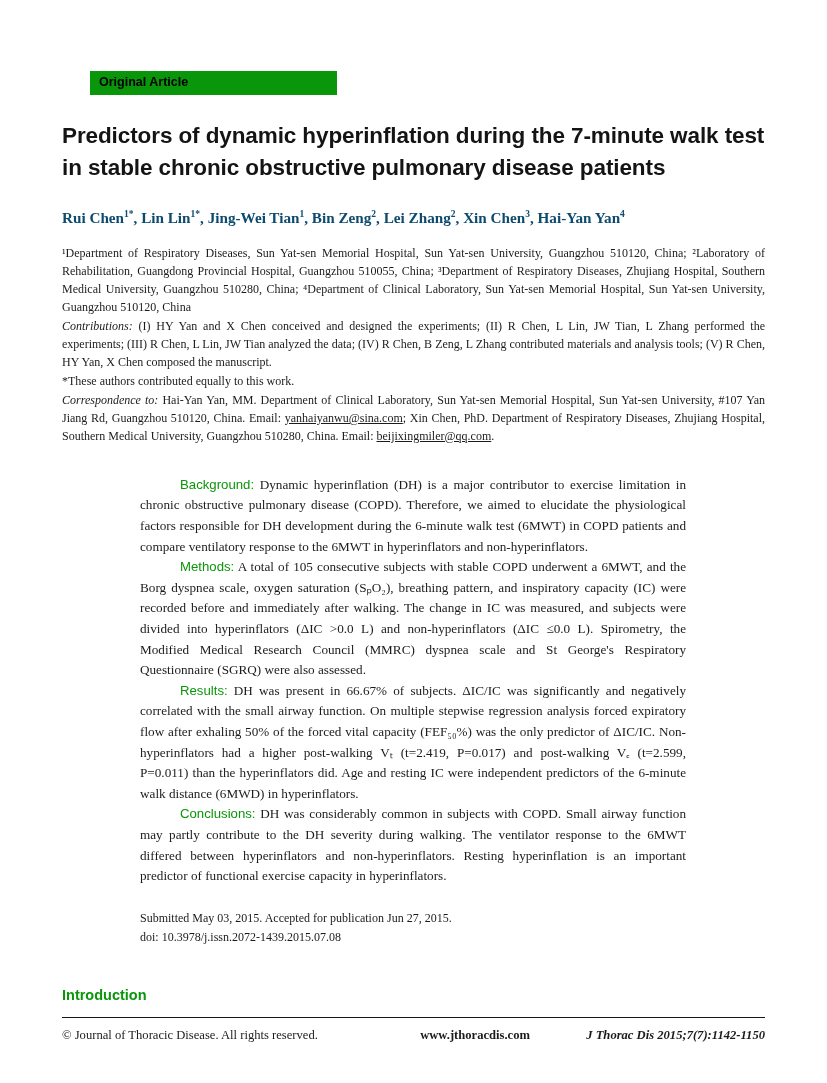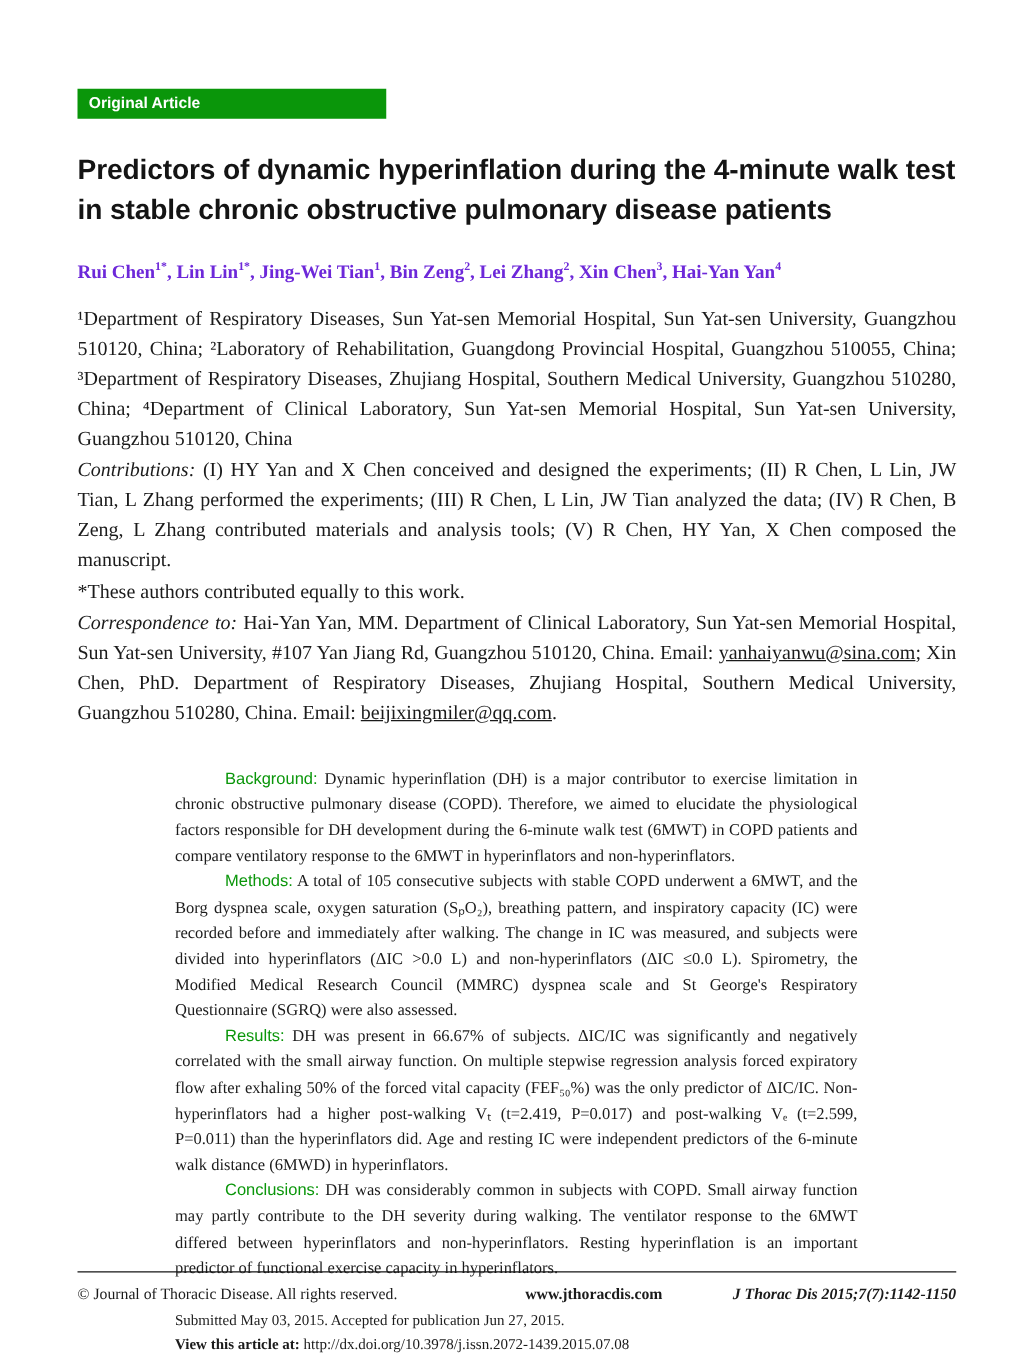--- a/index.html
+++ b/index.html
@@ -3,31 +3,31 @@
 <meta charset="utf-8">
 <style>
   :root { --green:#0a960a; }
   html,body{margin:0;padding:0;}
   body{
     width:827px;height:1083px;background:#ffffff;position:relative;overflow:hidden;
     font-family:"Liberation Serif", serif;color:#1b1b1b;
   }
   .page{position:absolute;inset:0;padding:71px 62px 0 62px;}
   .badge{
-    display:block;width:238px;background:var(--green);color:#ffffff;
+    display:block;width:238px;background:var(--green);color:#000000;
     font-family:"Liberation Sans", sans-serif;font-weight:bold;font-size:12.5px;
-    line-height:1;padding:5px 0 6px 9px;
+    line-height:1;padding:5px 0 6px 9px;margin-left:28px;
   }
   .title{
     font-family:"Liberation Sans", sans-serif;font-weight:700;color:#141414;
     font-size:22.5px;line-height:1.45;margin:25px 0 0 0;letter-spacing:-0.1px;
   }
-  .authors{margin:24px 0 0 0;font-size:15.2px;font-weight:bold;color:#6d28d9;}
+  .authors{margin:24px 0 0 0;font-size:15.2px;font-weight:bold;color:#0c4a6e;}
   .authors sup{font-size:9.5px;font-weight:bold;}
-  .meta{margin-top:17px;font-size:16px;line-height:1.5;text-align:justify;}
+  .meta{margin-top:17px;font-size:12px;line-height:1.5;text-align:justify;}
   .meta p{margin:0 0 1px 0;}
   .ital{font-style:italic;}
   .email-link{text-decoration:underline;cursor:pointer;}
   .abstract{margin:30px 0 0 78px;width:546px;font-size:13.2px;line-height:1.56;text-align:justify;}
   .abs-p{margin:0;}
   .abs-label{font-family:"Liberation Sans", sans-serif;font-weight:normal;color:var(--green);margin-left:40px;}
   .abs-keywords{margin-top:15px;}
   .history{margin:22px 0 0 78px;width:546px;font-size:12px;line-height:1.62;}
   .history p{margin:0;}
   .bold{font-weight:bold;}
@@ -46,21 +46,21 @@
   .footer .website{font-weight:bold;margin-left:46px;}
   .footer .citation{font-style:italic;font-weight:bold;}
 </style>
 </head>
 <body>
 
 <div class="page">
 
   <div class="badge">Original Article</div>
 
-  <h1 class="title">Predictors of dynamic hyperinflation during the 4-minute walk test in stable chronic obstructive pulmonary disease patients</h1>
+  <h1 class="title">Predictors of dynamic hyperinflation during the 7-minute walk test in stable chronic obstructive pulmonary disease patients</h1>
 
   <p class="authors"><span>Rui Chen</span><sup>1*</sup>, <span>Lin Lin</span><sup>1*</sup>, <span>Jing-Wei Tian</span><sup>1</sup>, <span>Bin Zeng</span><sup>2</sup>, <span>Lei Zhang</span><sup>2</sup>, <span>Xin Chen</span><sup>3</sup>, <span>Hai-Yan Yan</span><sup>4</sup></p>
 
   <div class="meta">
     <p>¹Department of Respiratory Diseases, Sun Yat-sen Memorial Hospital, Sun Yat-sen University, Guangzhou 510120, China; ²Laboratory of Rehabilitation, Guangdong Provincial Hospital, Guangzhou 510055, China; ³Department of Respiratory Diseases, Zhujiang Hospital, Southern Medical University, Guangzhou 510280, China; ⁴Department of Clinical Laboratory, Sun Yat-sen Memorial Hospital, Sun Yat-sen University, Guangzhou 510120, China</p>
     <p><span class="ital">Contributions:</span> <span>(I) HY Yan and X Chen conceived and designed the experiments; (II) R Chen, L Lin, JW Tian, L Zhang performed the experiments; (III) R Chen, L Lin, JW Tian analyzed the data; (IV) R Chen, B Zeng, L Zhang contributed materials and analysis tools; (V) R Chen, HY Yan, X Chen composed the manuscript.</span></p>
     <p>*These authors contributed equally to this work.</p>
     <p><span class="ital">Correspondence to:</span> <span>Hai-Yan Yan, MM. Department of Clinical Laboratory, Sun Yat-sen Memorial Hospital, Sun Yat-sen University, #107 Yan Jiang Rd, Guangzhou 510120, China. Email: </span><span class="email-link">yanhaiyanwu@sina.com</span><span>; Xin Chen, PhD. Department of Respiratory Diseases, Zhujiang Hospital, Southern Medical University, Guangzhou 510280, China. Email: </span><span class="email-link">beijixingmiler@qq.com</span><span>.</span></p>
   </div>
 
@@ -68,21 +68,21 @@
     <div>
         <p class="abs-p"><span class="abs-label">Background:</span> Dynamic hyperinflation (DH) is a major contributor to exercise limitation in chronic obstructive pulmonary disease (COPD). Therefore, we aimed to elucidate the physiological factors responsible for DH development during the 6-minute walk test (6MWT) in COPD patients and compare ventilatory response to the 6MWT in hyperinflators and non-hyperinflators.</p>
         <p class="abs-p"><span class="abs-label">Methods:</span> A total of 105 consecutive subjects with stable COPD underwent a 6MWT, and the Borg dyspnea scale, oxygen saturation (SₚO₂), breathing pattern, and inspiratory capacity (IC) were recorded before and immediately after walking. The change in IC was measured, and subjects were divided into hyperinflators (ΔIC &gt;0.0 L) and non-hyperinflators (ΔIC ≤0.0 L). Spirometry, the Modified Medical Research Council (MMRC) dyspnea scale and St George's Respiratory Questionnaire (SGRQ) were also assessed.</p>
         <p class="abs-p"><span class="abs-label">Results:</span> DH was present in 66.67% of subjects. ΔIC/IC was significantly and negatively correlated with the small airway function. On multiple stepwise regression analysis forced expiratory flow after exhaling 50% of the forced vital capacity (FEF₅₀%) was the only predictor of ΔIC/IC. Non-hyperinflators had a higher post-walking Vₜ (t=2.419, P=0.017) and post-walking Vₑ (t=2.599, P=0.011) than the hyperinflators did. Age and resting IC were independent predictors of the 6-minute walk distance (6MWD) in hyperinflators.</p>
         <p class="abs-p"><span class="abs-label">Conclusions:</span> DH was considerably common in subjects with COPD. Small airway function may partly contribute to the DH severity during walking. The ventilator response to the 6MWT differed between hyperinflators and non-hyperinflators. Resting hyperinflation is an important predictor of functional exercise capacity in hyperinflators.</p>
       </div>
   </div>
 
   <div class="history">
     <p>Submitted May 03, 2015. Accepted for publication Jun 27, 2015.</p>
-    <p><span class="bold">View this article at:</span> <span>http://dx.doi.org/10.3978/j.issn.2072-1439.2015.07.08</span></p>
+    <p>doi: 10.3978/j.issn.2072-1439.2015.07.08</p>
   </div>
 
   <div class="twocol">
     <div class="col">
       <h2 class="section-head">Introduction</h2>
 
     </div>
     <div class="col col-right">
       
     </div>

